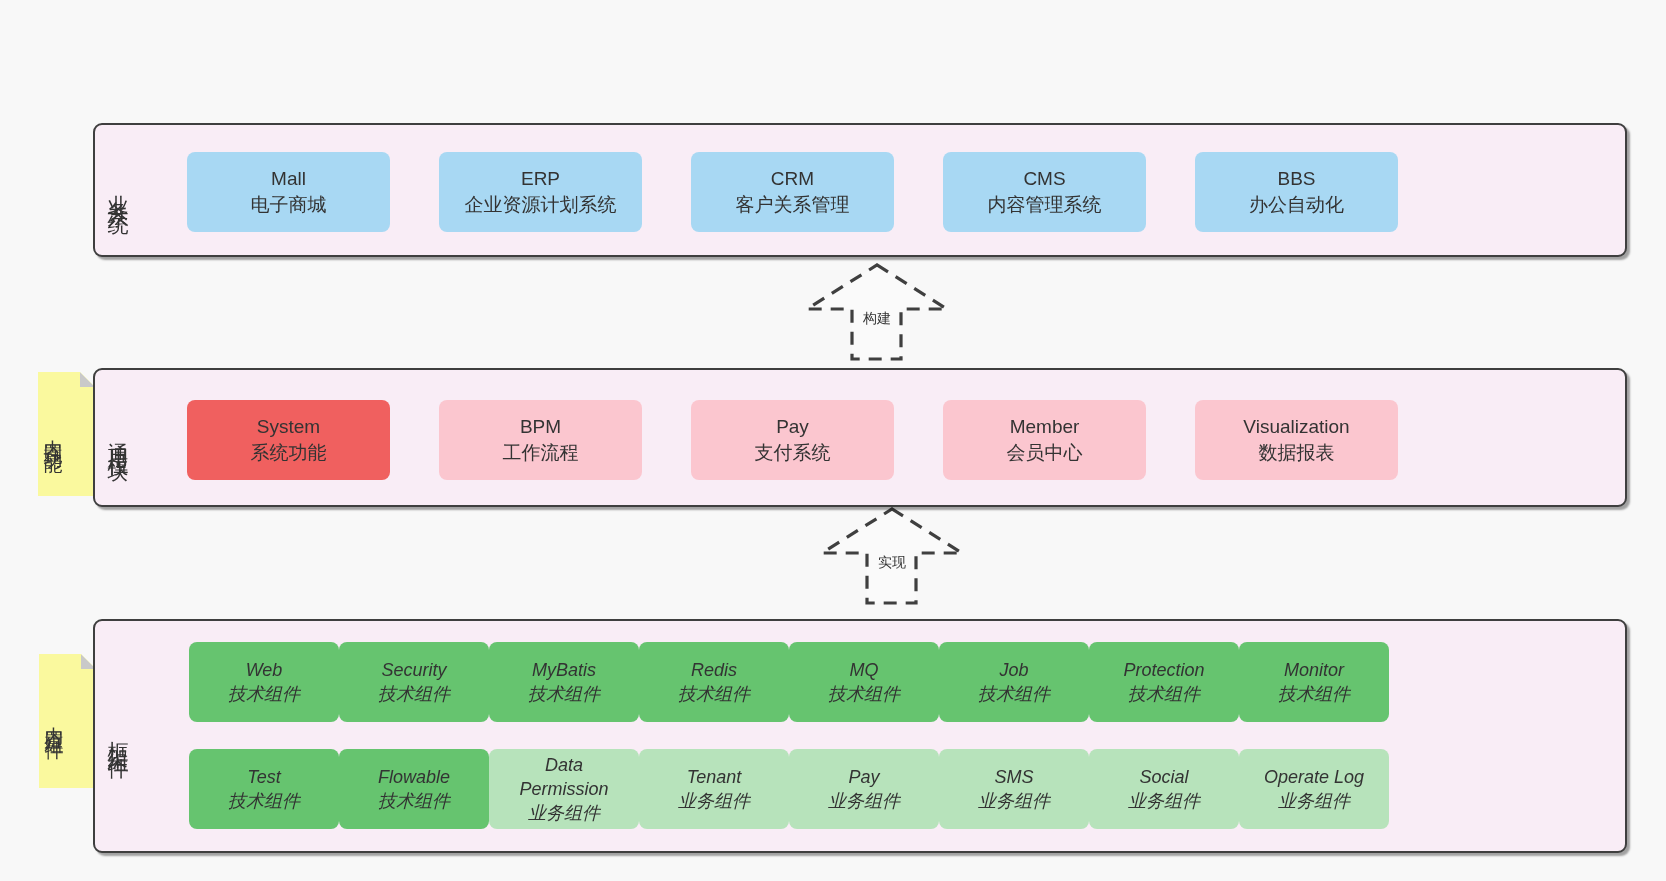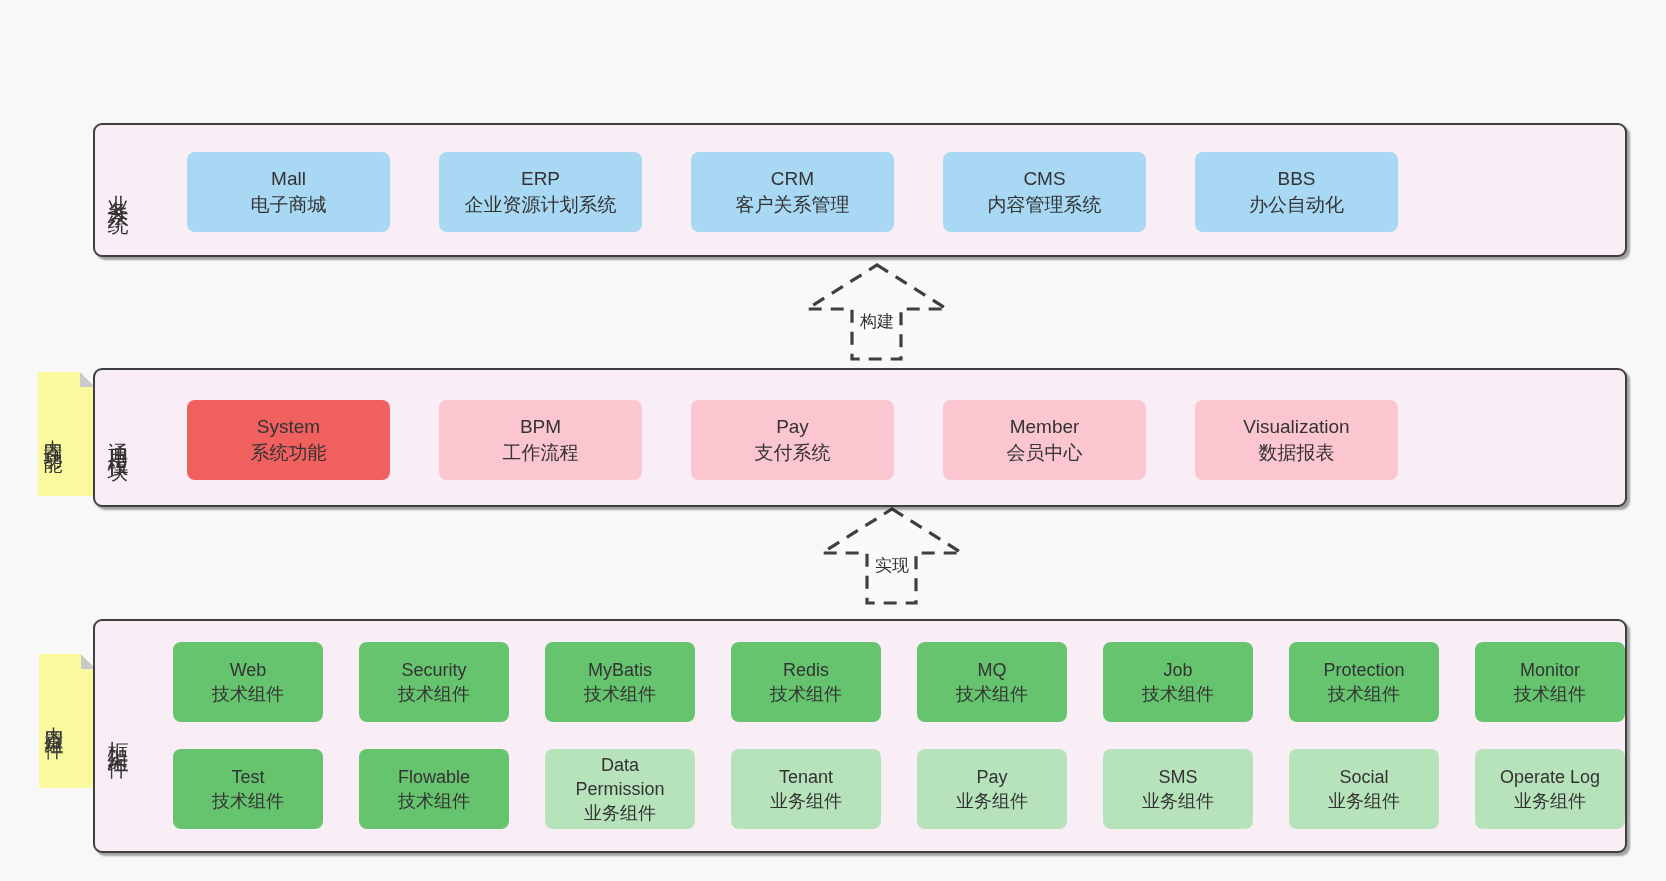--- a/index.html
+++ b/index.html
@@ -18,21 +18,21 @@
     box-shadow:3px 3px 2px rgba(0,0,0,.35);
     z-index:2;
   }
   .band-label{
     position:absolute;left:13px;top:50%;transform:translateY(-50%);
     writing-mode:vertical-rl;text-orientation:upright;
     font-size:21px;letter-spacing:6px;line-height:1;white-space:nowrap;
   }
   .box-row{position:absolute;display:flex;padding-left:32px;}
   .row-wide{left:60px;gap:49px;}
-  .row-narrow{left:46px;gap:36px;}
+  .row-narrow{left:62px;font-style:italic;}
   .node{
     border-radius:8px;display:flex;flex-direction:column;
     align-items:center;justify-content:center;text-align:center;
     line-height:1.35;
   }
   .node-wide{width:203px;height:80px;font-size:19px;}
   .node-narrow{width:150px;height:80px;font-size:18px;padding:0 12px;box-sizing:border-box;}
   .node.blue{background:var(--blue,#a8d8f3);}
   .node.red{background:var(--red,#f0605f);}
   .node.pink{background:var(--pink,#fbc6cf);}
@@ -52,21 +52,21 @@
   .note-text{
     position:absolute;left:6px;top:50%;transform:translateY(-50%);
     writing-mode:vertical-rl;text-orientation:upright;
     font-size:19px;letter-spacing:5px;line-height:1;white-space:nowrap;
   }
   
   .arrow{position:absolute;width:144px;height:100px;z-index:1;}
   .arrow svg{display:block;}
   .arrow-label{
     position:absolute;left:50%;top:48px;transform:translateX(-50%);
-    background:#fafafa;font-size:17px;padding:0 3px;white-space:nowrap;
+    background:#fafafa;font-size:14px;padding:0 3px;white-space:nowrap;
   }
 </style>
 </head>
 <body>
 
 <div class="stage">
 
   <div class="band" style="top:123px;height:130px;">
     <div class="band-label">业务系统</div>
     <div class="box-row row-wide" style="top:27px;">

